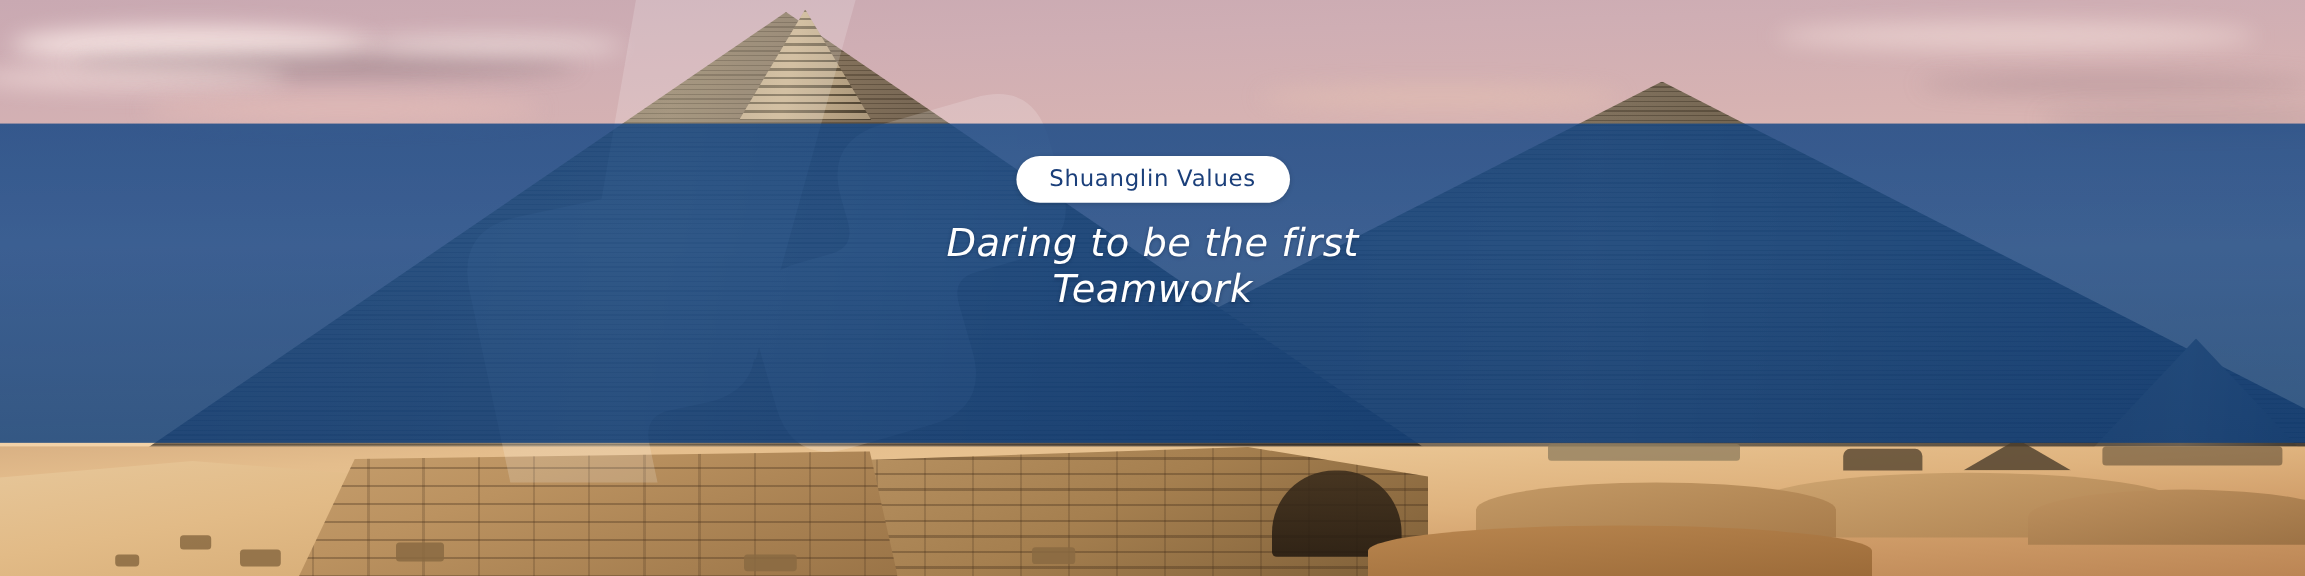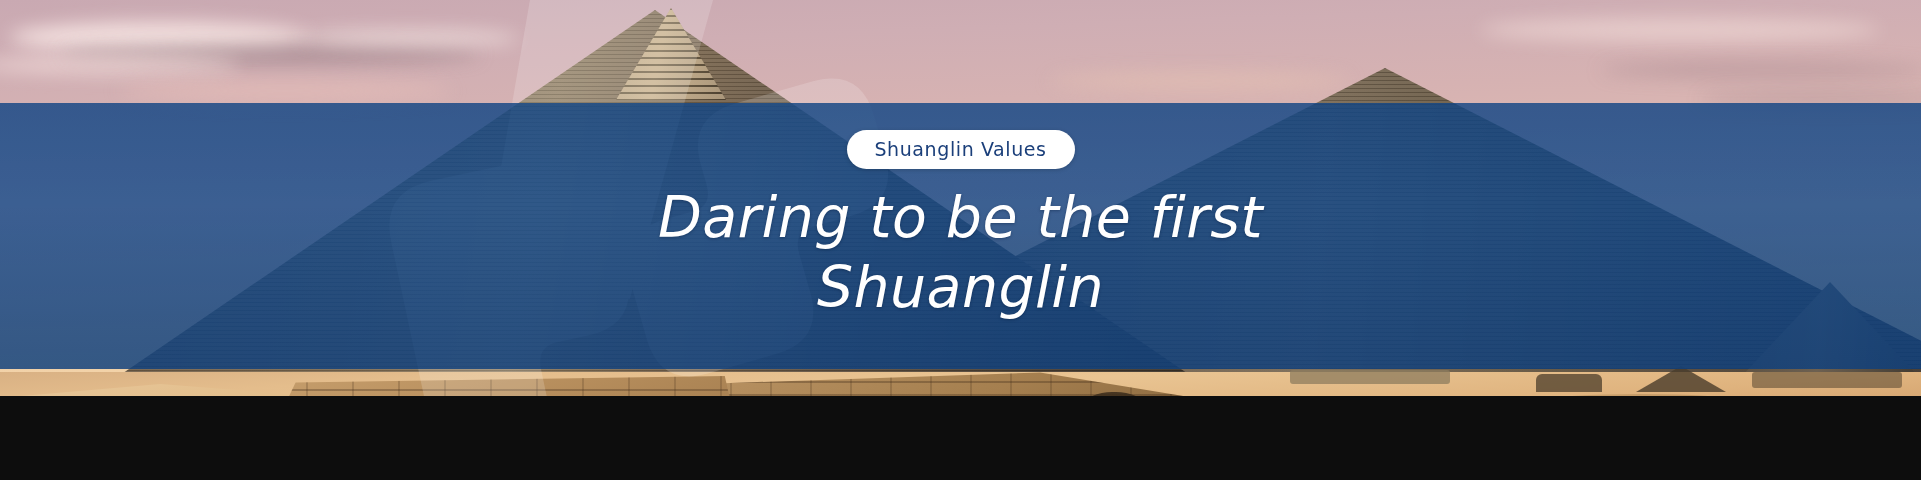--- a/index.html
+++ b/index.html
@@ -7,21 +7,21 @@
   html, body {
     width:1921px; height:480px;
     overflow:hidden;
     background:#0d0d0d;
     font-family:"Liberation Sans", sans-serif;
   }
 
   #banner {
     position:relative;
     width:1921px;
-    height:396px;
+    height:480px;
     overflow:hidden;
   }
 
   
   .photo { position:absolute; inset:0; overflow:hidden; }
 
   
   .sky {
     position:absolute; left:0; top:0; width:1921px; height:378px;
     background:
@@ -209,21 +209,21 @@
     line-height:1;
     white-space:nowrap;
     font-family:"DejaVu Sans", sans-serif;
   }
 
   .headline {
     margin-top:14px;
     text-align:center;
     color:#ffffff;
     font-style:italic;
-    font-size:57px;
+    font-size:32px;
     line-height:1.22;
     letter-spacing:.4px;
     text-shadow:0 1px 3px rgba(0,20,50,.35);
     font-family:"DejaVu Sans", sans-serif;
   }
   .headline .ln { display:block; white-space:nowrap; }
 </style>
 </head>
 <body>
 
@@ -283,18 +283,18 @@
   </div>
 
   <div class="content">
 
     <div class="badge">
       <span class="badge-label">Shuanglin  Values</span>
     </div>
 
     <div class="headline">
       <span class="ln">Daring to be the first</span>
-      <span class="ln">Shuanglin</span>
+      <span class="ln">Teamwork</span>
     </div>
 
   </div>
 
 </div>
 
 </body></html>

